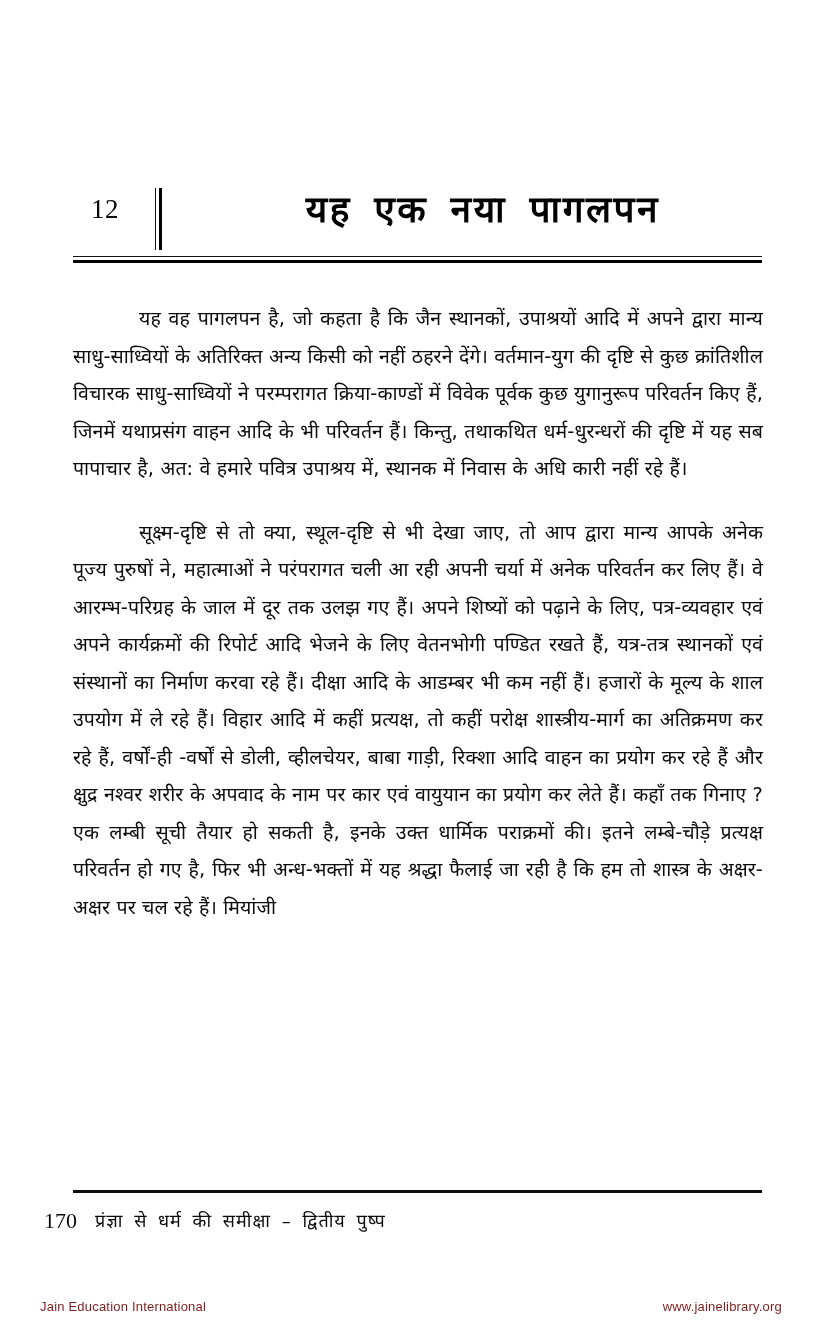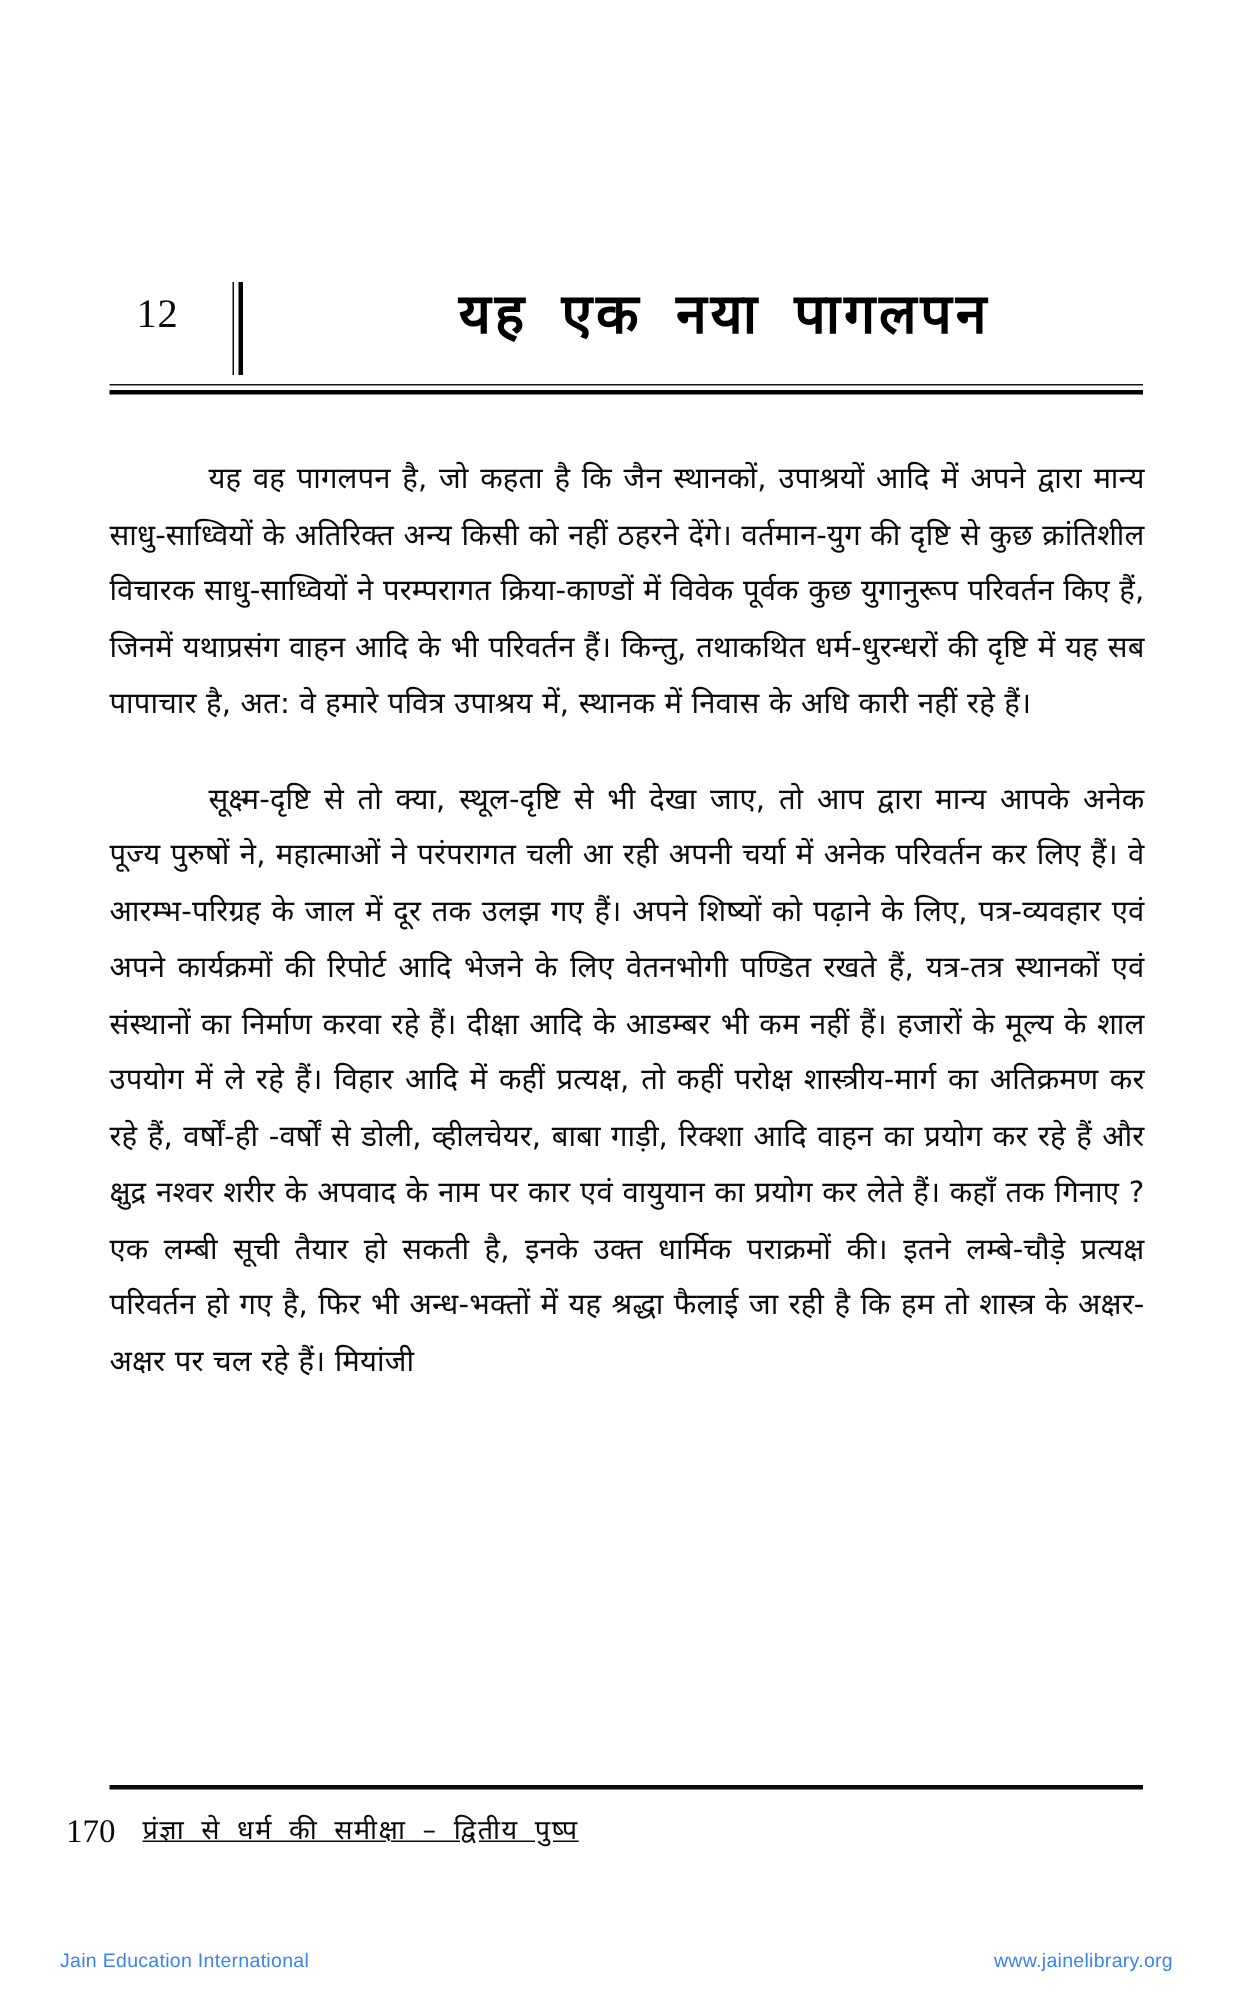--- a/index.html
+++ b/index.html
@@ -153,35 +153,34 @@
     line-height: 30px;
     color: #0a0a0a;
   }
   .footer-book-title {
     font-family: "DejaVu Sans", "Liberation Sans", sans-serif;
     font-size: 18px;
     line-height: 30px;
     letter-spacing: 1px;
     word-spacing: 4px;
     color: #0a0a0a;
-    text-decoration: underline;
   }
 
   
   .watermark {
     position: absolute;
     left: 0;
     top: 1292px;
     width: 828px;
     height: 28px;
     display: flex;
     align-items: center;
     font-family: "Liberation Sans", "DejaVu Sans", sans-serif;
     font-size: 13px;
-    color: #3b82f6;
+    color: #7f1d1d;
     letter-spacing: 0.2px;
   }
   .watermark .wm-left {
     position: absolute;
     left: 40px;
   }
   .watermark .wm-center {
     position: absolute;
     left: 0;
     width: 828px;

